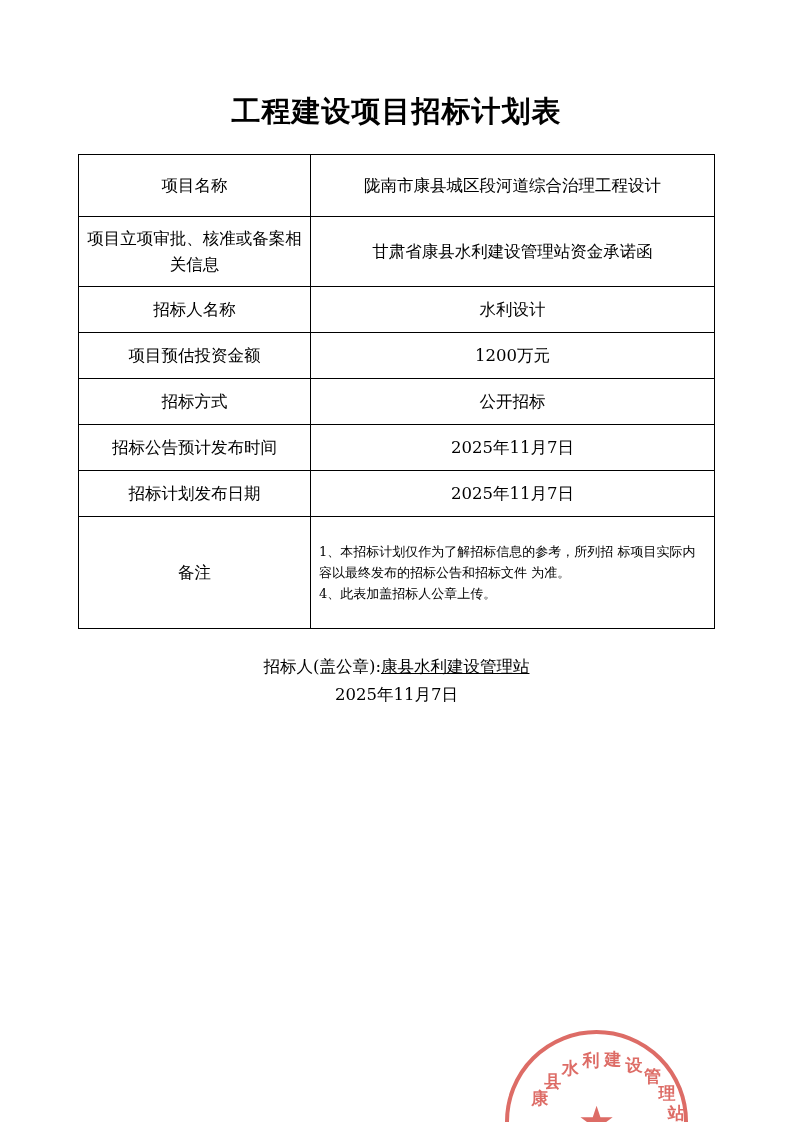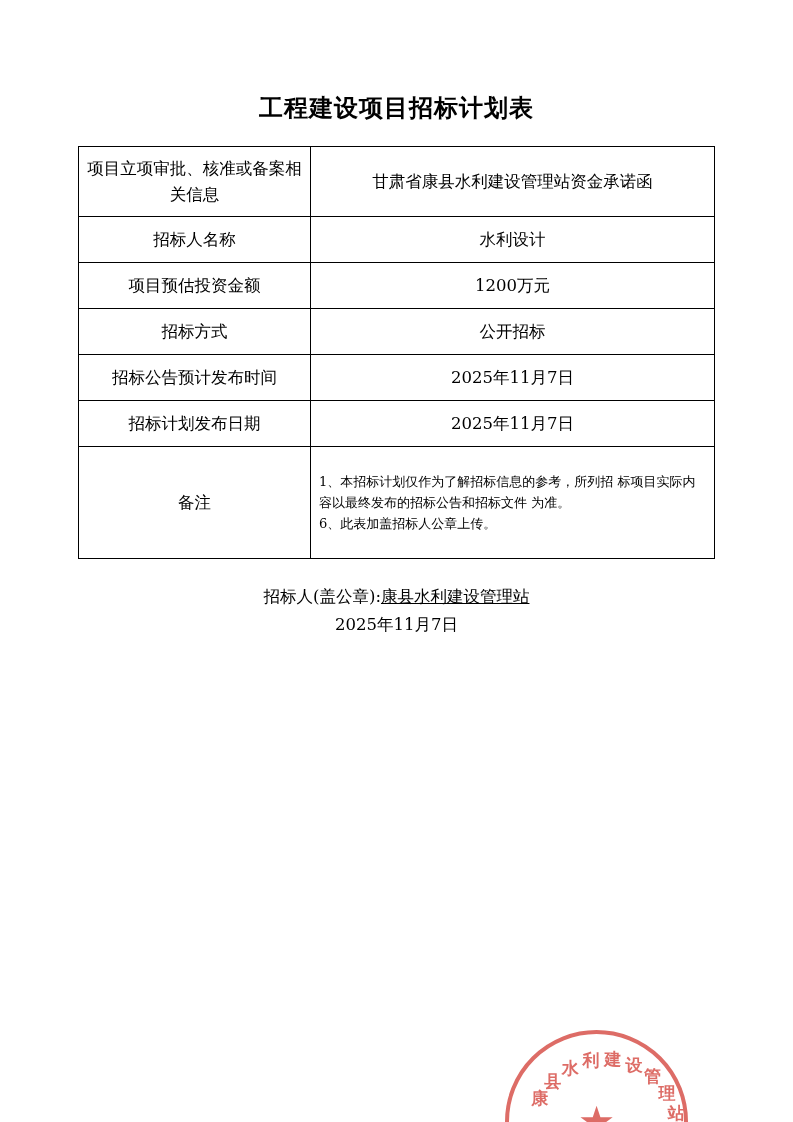--- a/index.html
+++ b/index.html
@@ -16,21 +16,21 @@
     overflow: hidden;
   }
   .page {
     position: relative;
     width: 793px;
     height: 1122px;
     box-sizing: border-box;
   }
   .doc-title {
     text-align: center;
-    font-size: 24px;
+    font-size: 29px;
     font-weight: bold;
     letter-spacing: 1px;
     margin-top: 92px;
     margin-bottom: 22px;
     font-family: "DejaVu Serif", "Liberation Serif", serif;
   }
   table.main-table {
     border-collapse: collapse;
     margin: 0 auto;
     width: 636px;
@@ -115,20 +115,24 @@
 </style>
 </head>
 <body>
 
 <div class="page">
 
   <div class="doc-title">工程建设项目招标计划表</div>
 
   <table class="main-table">
     <tbody>
+      <tr class="row-h2">
+        <td class="label">项目名称</td>
+        <td class="value">陇南市康县城区段河道综合治理工程设计</td>
+      </tr>
       <tr class="row-h3">
         <td class="label">项目立项审批、核准或备案相关信息</td>
         <td class="value">甘肃省康县水利建设管理站资金承诺函</td>
       </tr>
       <tr class="row-h1">
         <td class="label">招标人名称</td>
         <td class="value">水利设计</td>
       </tr>
       <tr class="row-h1">
         <td class="label">项目预估投资金额</td>
@@ -143,21 +147,21 @@
         <td class="value">2025年11月7日</td>
       </tr>
       <tr class="row-h1">
         <td class="label">招标计划发布日期</td>
         <td class="value">2025年11月7日</td>
       </tr>
       <tr class="row-remark">
         <td class="label">备注</td>
         <td class="value left">
           <div class="remark-text">1、本招标计划仅作为了解招标信息的参考，所列招  标项目实际内容以最终发布的招标公告和招标文件  为准。</div>
-          <div class="remark-text">6、此表加盖招标人公章上传。</div>
+          <div class="remark-text">4、此表加盖招标人公章上传。</div>
         </td>
       </tr>
     </tbody>
   </table>
 
   <div class="footer">
     <div>
       <span>招标人(盖公章):</span><span class="underline">康县水利建设管理站</span>
     </div>
     <div>2025年11月7日</div>

